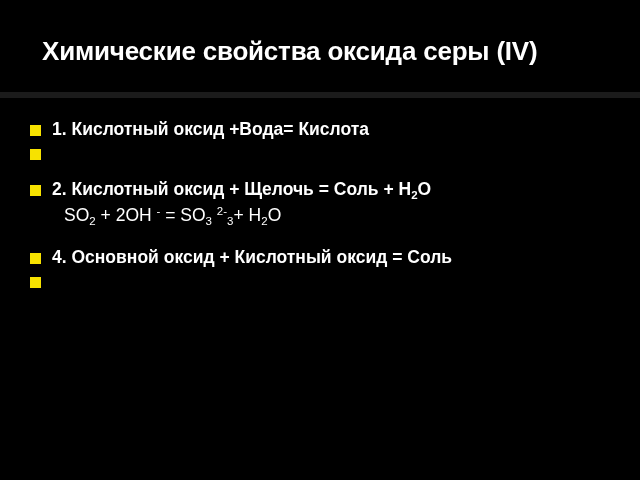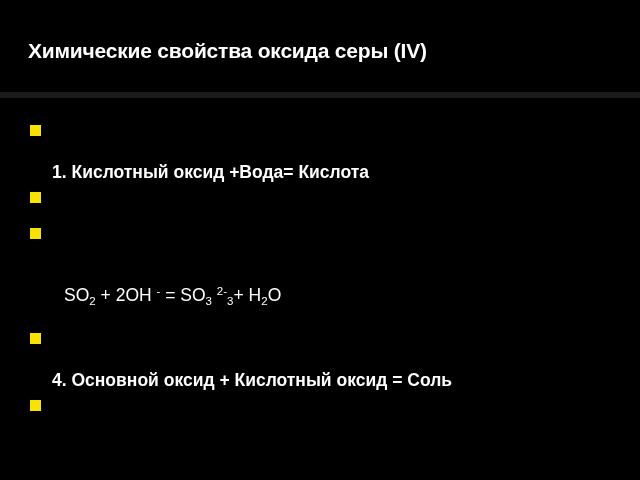--- a/index.html
+++ b/index.html
@@ -15,25 +15,25 @@
   }
   .slide {
     position: relative;
     width: 640px;
     height: 480px;
     background: #000000;
     box-sizing: border-box;
   }
   .title {
     position: absolute;
-    left: 28px;
+    left: 42px;
     top: 36px;
     width: 572px;
     color: #ffffff;
-    font-size: 21px;
+    font-size: 26px;
     font-weight: bold;
     letter-spacing: -0.2px;
     line-height: 30px;
   }
   .title-rule {
     position: absolute;
     left: 0px;
     top: 92px;
     width: 640px;
     height: 6px;
@@ -60,21 +60,20 @@
     margin-right: 11px;
   }
   .bullet-mark.hidden {
     background: transparent;
   }
   .line-text {
     color: #ffffff;
     font-size: 17.5px;
     line-height: 22px;
     white-space: pre-wrap;
-    margin-top: 43px;
   }
   .line-text.bold {
     font-weight: bold;
   }
   .line-text sub {
     font-size: 11.5px;
     vertical-align: baseline;
     position: relative;
     top: 4px;
   }
@@ -103,20 +102,21 @@
     </div>
 
     <div class="bullet-row">
       <div class="bullet-mark"></div>
     </div>
 
     <div class="gap-md"></div>
 
     <div class="bullet-row">
       <div class="bullet-mark"></div>
+      <div class="line-text bold">2. Кислотный оксид + Щелочь = Соль + H<sub>2</sub>O</div>
     </div>
 
 
     <div class="bullet-row">
       <div class="bullet-mark hidden"></div>
       <div class="line-text indent">SO<sub>2</sub> + 2OH <sup>-</sup> = SO<sub>3</sub> <sup>2-</sup><sub>3</sub>+ H<sub>2</sub>O</div>
     </div>
 
     <div class="gap-md"></div>
 

